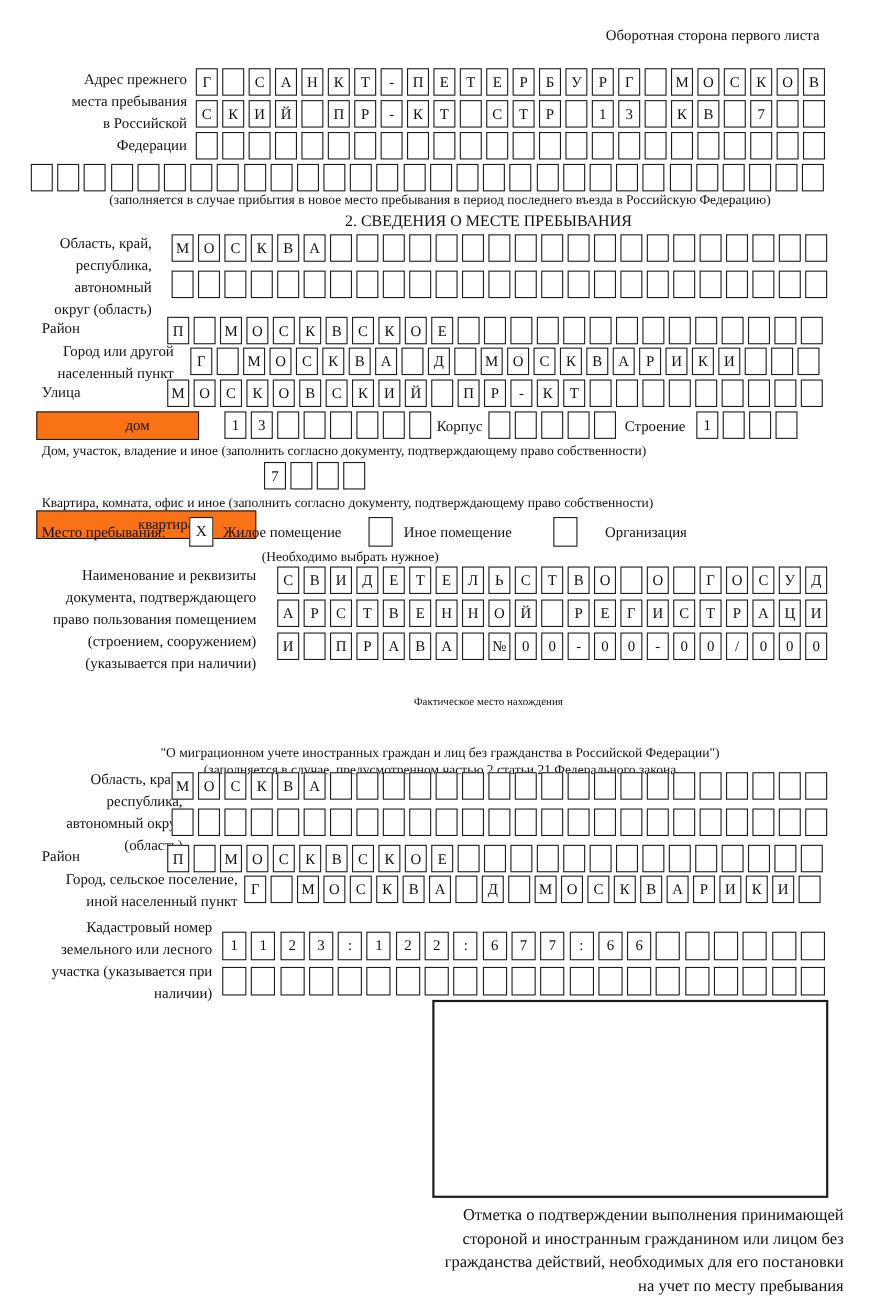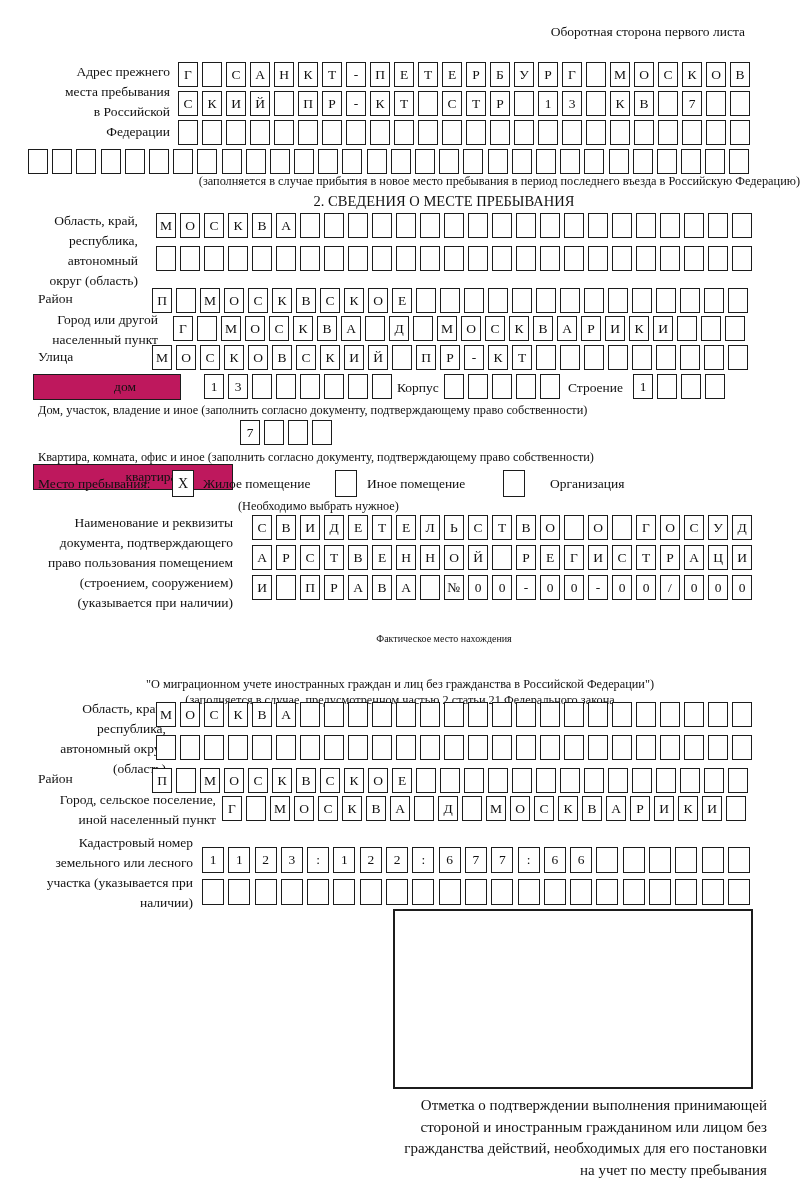--- a/index.html
+++ b/index.html
@@ -9,21 +9,21 @@
   .lbl{font-size:13.5px;line-height:20px;text-align:right;}
   .note{font-size:12.3px;line-height:16px;}
   .center{left:0;width:100%;text-align:center;}
   .title{font-weight:normal;font-size:14.5px;margin-left:44px;}
   .boxrow{display:flex;gap:4px;}
   .boxrow.spread{gap:4.2px;}
   .boxrow.wide{gap:4.3px;}
   .box{flex:none;width:20px;height:25px;border:1.6px solid #1c1c1c;box-sizing:border-box;
        display:flex;align-items:center;justify-content:center;font-size:13.5px;background:#fff;}
   .boxrow.wide .box{width:22px;height:26px;}
-  .named-rect{border:1.6px solid #1c1c1c;height:26px;box-sizing:border-box;background:#be185d;
+  .named-rect{border:1.6px solid #1c1c1c;height:26px;box-sizing:border-box;background:#f97316;
        display:flex;align-items:center;justify-content:center;font-size:13.5px;padding-left:36px;}
   .checkbox{width:22px;height:27px;border:1.6px solid #1c1c1c;box-sizing:border-box;background:#fff;
        display:flex;align-items:center;justify-content:center;font-size:14px;}
   .stamp-box{border:2px solid #1c1c1c;box-sizing:border-box;background:#fff;}
   .stamp-note{font-size:15px;line-height:21.5px;text-align:right;}
 </style>
 </head>
 <body>
 
 <div class="page">
@@ -134,21 +134,21 @@
       <span class="box"></span>
       <span class="box"></span>
       <span class="box"></span>
       <span class="box"></span>
       <span class="box"></span>
       <span class="box"></span>
       <span class="box"></span>
       <span class="box"></span>
       <span class="box"></span>
     </div>
-  <div class="abs note center" style="top:173px;text-align:right;">(заполняется в случае прибытия в новое место пребывания в период последнего въезда в Российскую Федерацию)</div>
+  <div class="abs note center" style="top:173px;">(заполняется в случае прибытия в новое место пребывания в период последнего въезда в Российскую Федерацию)</div>
 
   <div class="abs title center" style="top:193px;">2. СВЕДЕНИЯ О МЕСТЕ ПРЕБЫВАНИЯ</div>
 
   <div class="abs lbl" style="left:38px;top:211px;width:100px;">Область, край, республика, автономный округ (область)</div>
   <div class="abs boxrow" style="left:156px;top:213px;">
       <span class="box">М</span>
       <span class="box">О</span>
       <span class="box">С</span>
       <span class="box">К</span>
       <span class="box">В</span>

